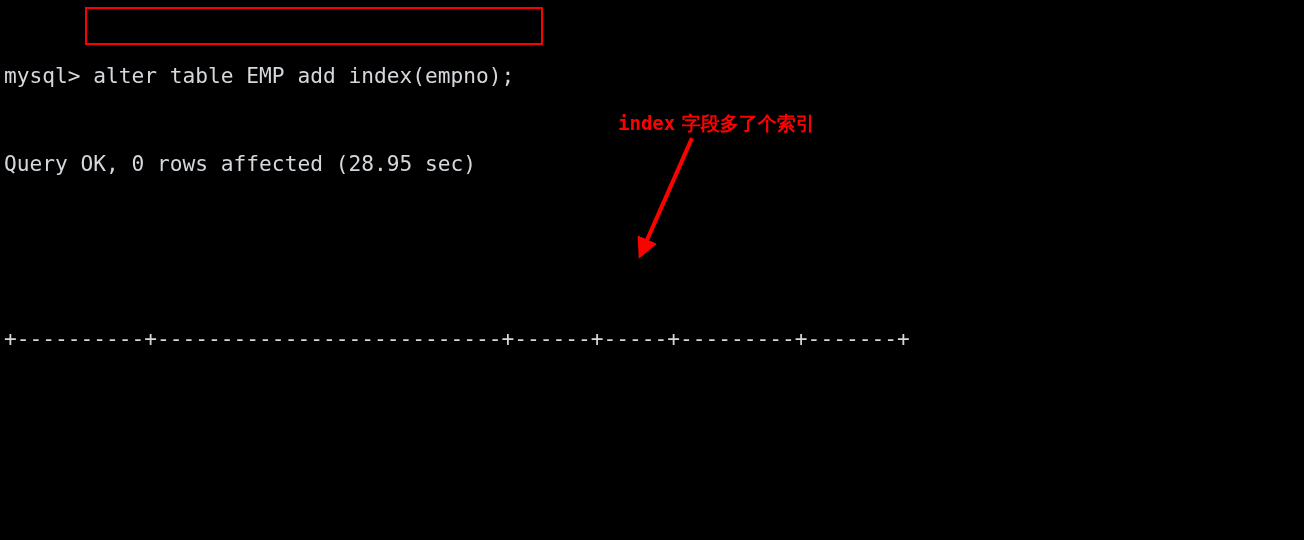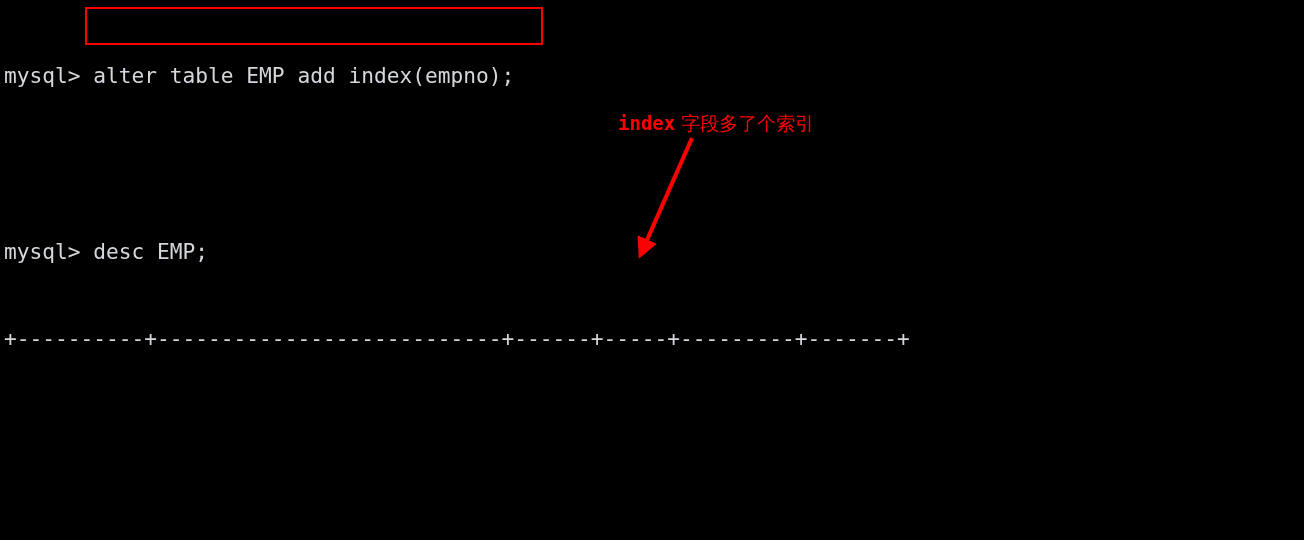--- a/index.html
+++ b/index.html
@@ -63,21 +63,21 @@
     top: 111px;
     color: #ff0000;
     font-family: "DejaVu Sans Mono", "Liberation Mono", monospace;
     font-size: 19px;
     font-weight: bold;
     white-space: pre;
     letter-spacing: 0px;
   }
   .annotation .cjk {
     font-family: "DejaVu Sans", "Liberation Sans", sans-serif;
-    font-weight: normal;
+    font-weight: bold;
     font-size: 19px;
     text-align: center;
   }
 
   
   .arrow-svg {
     position: absolute;
     left: 600px;
     top: 130px;
     width: 140px;
@@ -86,22 +86,22 @@
     pointer-events: none;
   }
 </style>
 </head>
 <body>
 
 <div id="terminal">
 
   <div class="term-lines">
     <div class="line">mysql&gt; alter table EMP add index(empno);</div>
+    <div class="line">Query OK, 0 rows affected (28.95 sec)</div>
     <div class="line blank">&nbsp;</div>
-    <div class="line">mysql&gt; desc EMP;</div>
     <div class="line">+----------+---------------------------+------+-----+---------+-------+</div>
     
     
     
     
     
     
     
     
     

